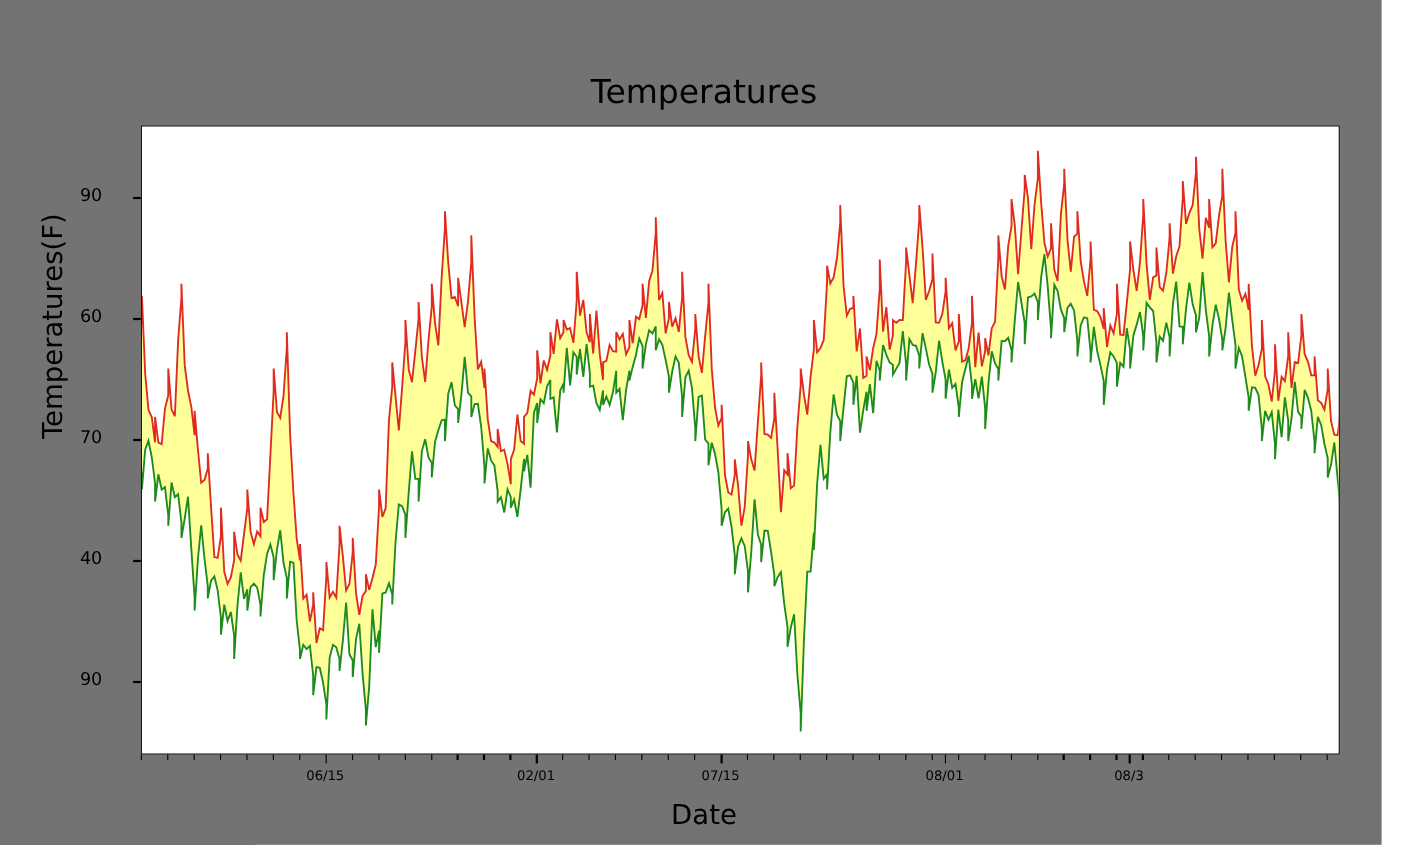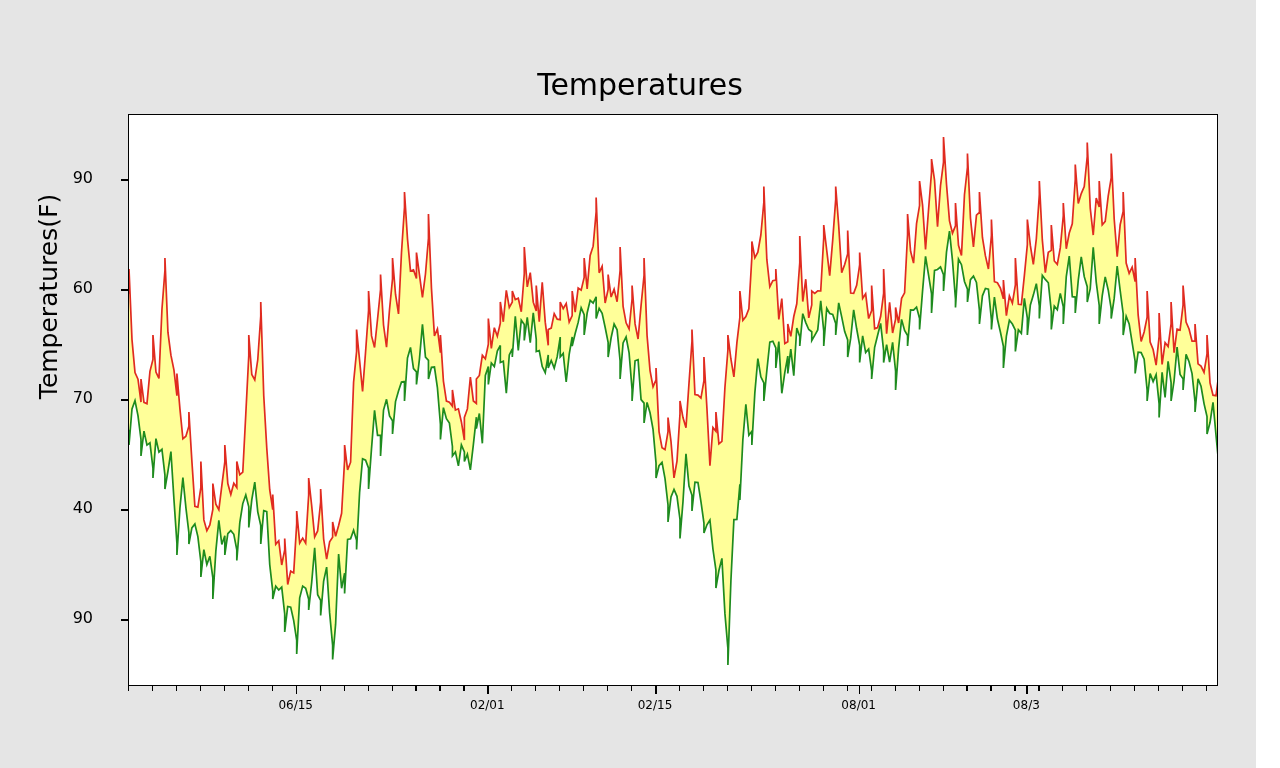--- a/index.html
+++ b/index.html
@@ -1,17 +1,17 @@
 <!DOCTYPE html>
 <html><head>
 <meta charset="utf-8">
 <style>
   html,body{margin:0;padding:0;background:#ffffff;}
   body{width:1280px;height:768px;overflow:hidden;font-family:"DejaVu Sans",sans-serif;}
-  #figure{position:relative;width:1256px;height:768px;background:#e5e5e5;}
+  #figure{position:relative;width:1256px;height:768px;background:#737373;}
 
   #chart-title{
     position:absolute; left:0; top:68px; width:1280px;
     text-align:center; font-size:30px; color:#000; line-height:34px;
     font-family:"DejaVu Sans",sans-serif; letter-spacing:0px;
   }
 
   #ylabel{
     position:absolute; left:-62px; top:282px; width:220px;
     text-align:center; font-size:25px; color:#000;
@@ -115,21 +115,22 @@
       <div class="xtick-minor" style="left: 1110.2px;"></div>
       <div class="xtick-minor" style="left: 1134.15px;"></div>
       <div class="xtick-minor" style="left: 1158.11px;"></div>
       <div class="xtick-minor" style="left: 1182.07px;"></div>
       <div class="xtick-minor" style="left: 1206.02px;"></div>
       <div class="xtick-major" style="left: 295.692px;"></div>
       <div class="xtick-label" style="left: 295.692px;">06/15</div>
       <div class="xtick-major" style="left: 487.341px;"></div>
       <div class="xtick-label" style="left: 487.341px;">02/01</div>
       <div class="xtick-major" style="left: 655.033px;"></div>
-      <div class="xtick-label" style="left: 655.033px;">02/15</div>
+      <div class="xtick-label" style="left: 655.033px;">07/15</div>
       <div class="xtick-major" style="left: 858.659px;"></div>
       <div class="xtick-label" style="left: 858.659px;">08/01</div>
       <div class="xtick-major" style="left: 1026.35px;"></div>
       <div class="xtick-label" style="left: 1026.35px;">08/3</div>
     </div>
 
+  <div id="xlabel">Date</div>
 
 </div>
 
 </body></html>

